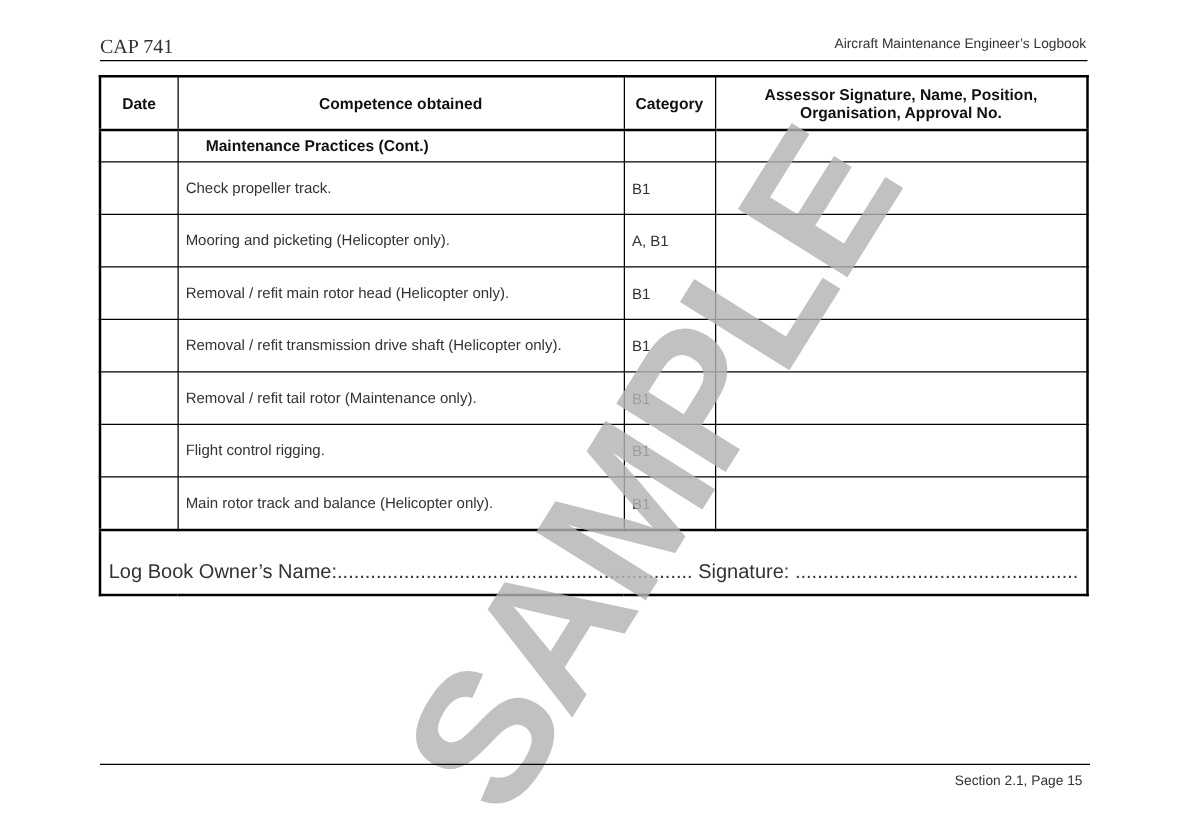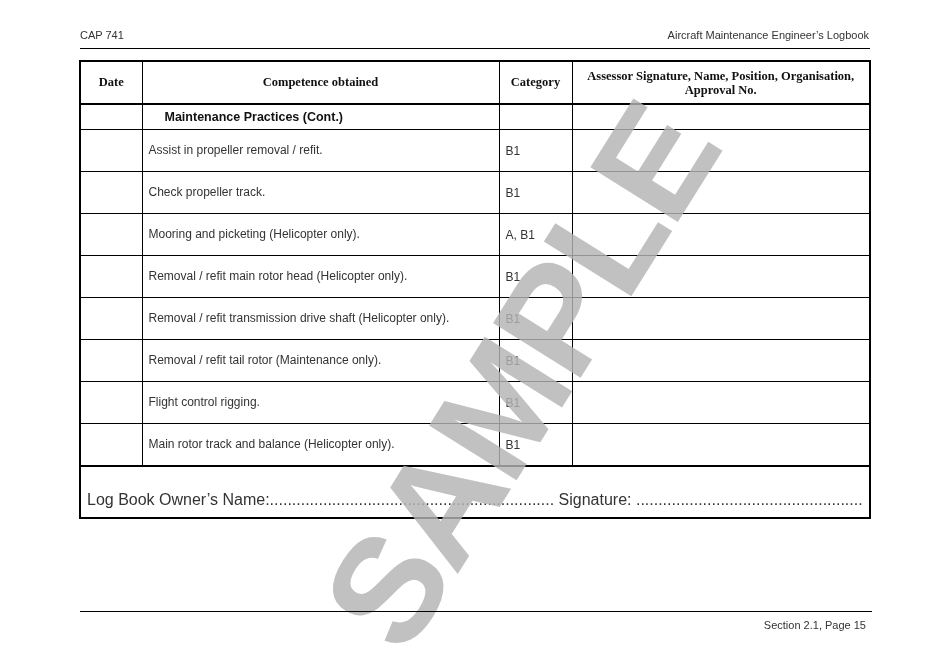--- a/index.html
+++ b/index.html
@@ -1,28 +1,28 @@
 <!DOCTYPE html>
 <html><head>
 <meta charset="utf-8">
 <style>
   html, body { margin:0; padding:0; background:#ffffff; }
   body { width:950px; height:672px; position:relative; overflow:hidden;
          font-family:"Liberation Sans", sans-serif; color:#222; }
-  .hdr-left { position:absolute; left:80px; top:29px; font-size:11px; color:#333; }
+  .hdr-left { position:absolute; left:80px; top:29px; font-size:16px; color:#333;font-family:Liberation Serif, serif; }
   .hdr-right { position:absolute; right:81px; top:29px; font-size:11px; color:#333; }
   .rule-top { position:absolute; left:80px; top:48px; width:790px; height:1px; background:#000; }
   .rule-bottom { position:absolute; left:80px; top:611px; width:792px; height:1px; background:#000; }
   .ftr-right { position:absolute; right:84px; top:619px; font-size:11px; color:#333; }
 
   table.log { position:absolute; left:79px; top:60px; width:790px; border-collapse:collapse;
               border:2px solid #000; table-layout:fixed; }
   table.log td, table.log th { border:1px solid #000; padding:0 6px; vertical-align:middle;
               font-size:12px; color:#333; }
-  table.log th { font-weight:bold; color:#111; font-size:12.5px; height:41px; border-bottom:2px solid #000;font-family:Liberation Serif, serif; }
+  table.log th { font-weight:bold; color:#111; font-size:12.5px; height:41px; border-bottom:2px solid #000; }
   th.c-date, th.c-comp, th.c-cat { text-align:center; }
   th.c-sig { text-align:center; line-height:14px; }
   tr.section td { height:24px; }
   tr.section td.comp { font-weight:bold; color:#111; font-size:12.5px;padding-left:22px; }
   tr.item td { height:41px; }
   tr.item td.comp { line-height:15px; }
   tr.owner td { height:42px; border-top:2px solid #000; vertical-align:bottom; padding-bottom:8px; }
   .owner-line { font-size:16px; color:#333; white-space:nowrap; overflow:hidden; }
 
   .watermark { position:absolute; left:190px; top:40px; width:700px; height:600px; pointer-events:none; }
@@ -50,26 +50,20 @@
       <th class="c-comp">Competence obtained</th>
       <th class="c-cat">Category</th>
       <th class="c-sig">Assessor Signature, Name, Position, Organisation, Approval No.</th>
     </tr>
   </thead>
   <tbody>
     <tr class="section">
       <td></td>
       <td class="comp">Maintenance Practices (Cont.)</td>
       <td></td>
-      <td></td>
-    </tr>
-    <tr class="item">
-      <td></td>
-      <td class="comp">Assist in propeller removal / refit.</td>
-      <td>B1</td>
       <td></td>
     </tr>
     <tr class="item">
       <td></td>
       <td class="comp">Check propeller track.</td>
       <td>B1</td>
       <td></td>
     </tr>
     <tr class="item">
       <td></td>

